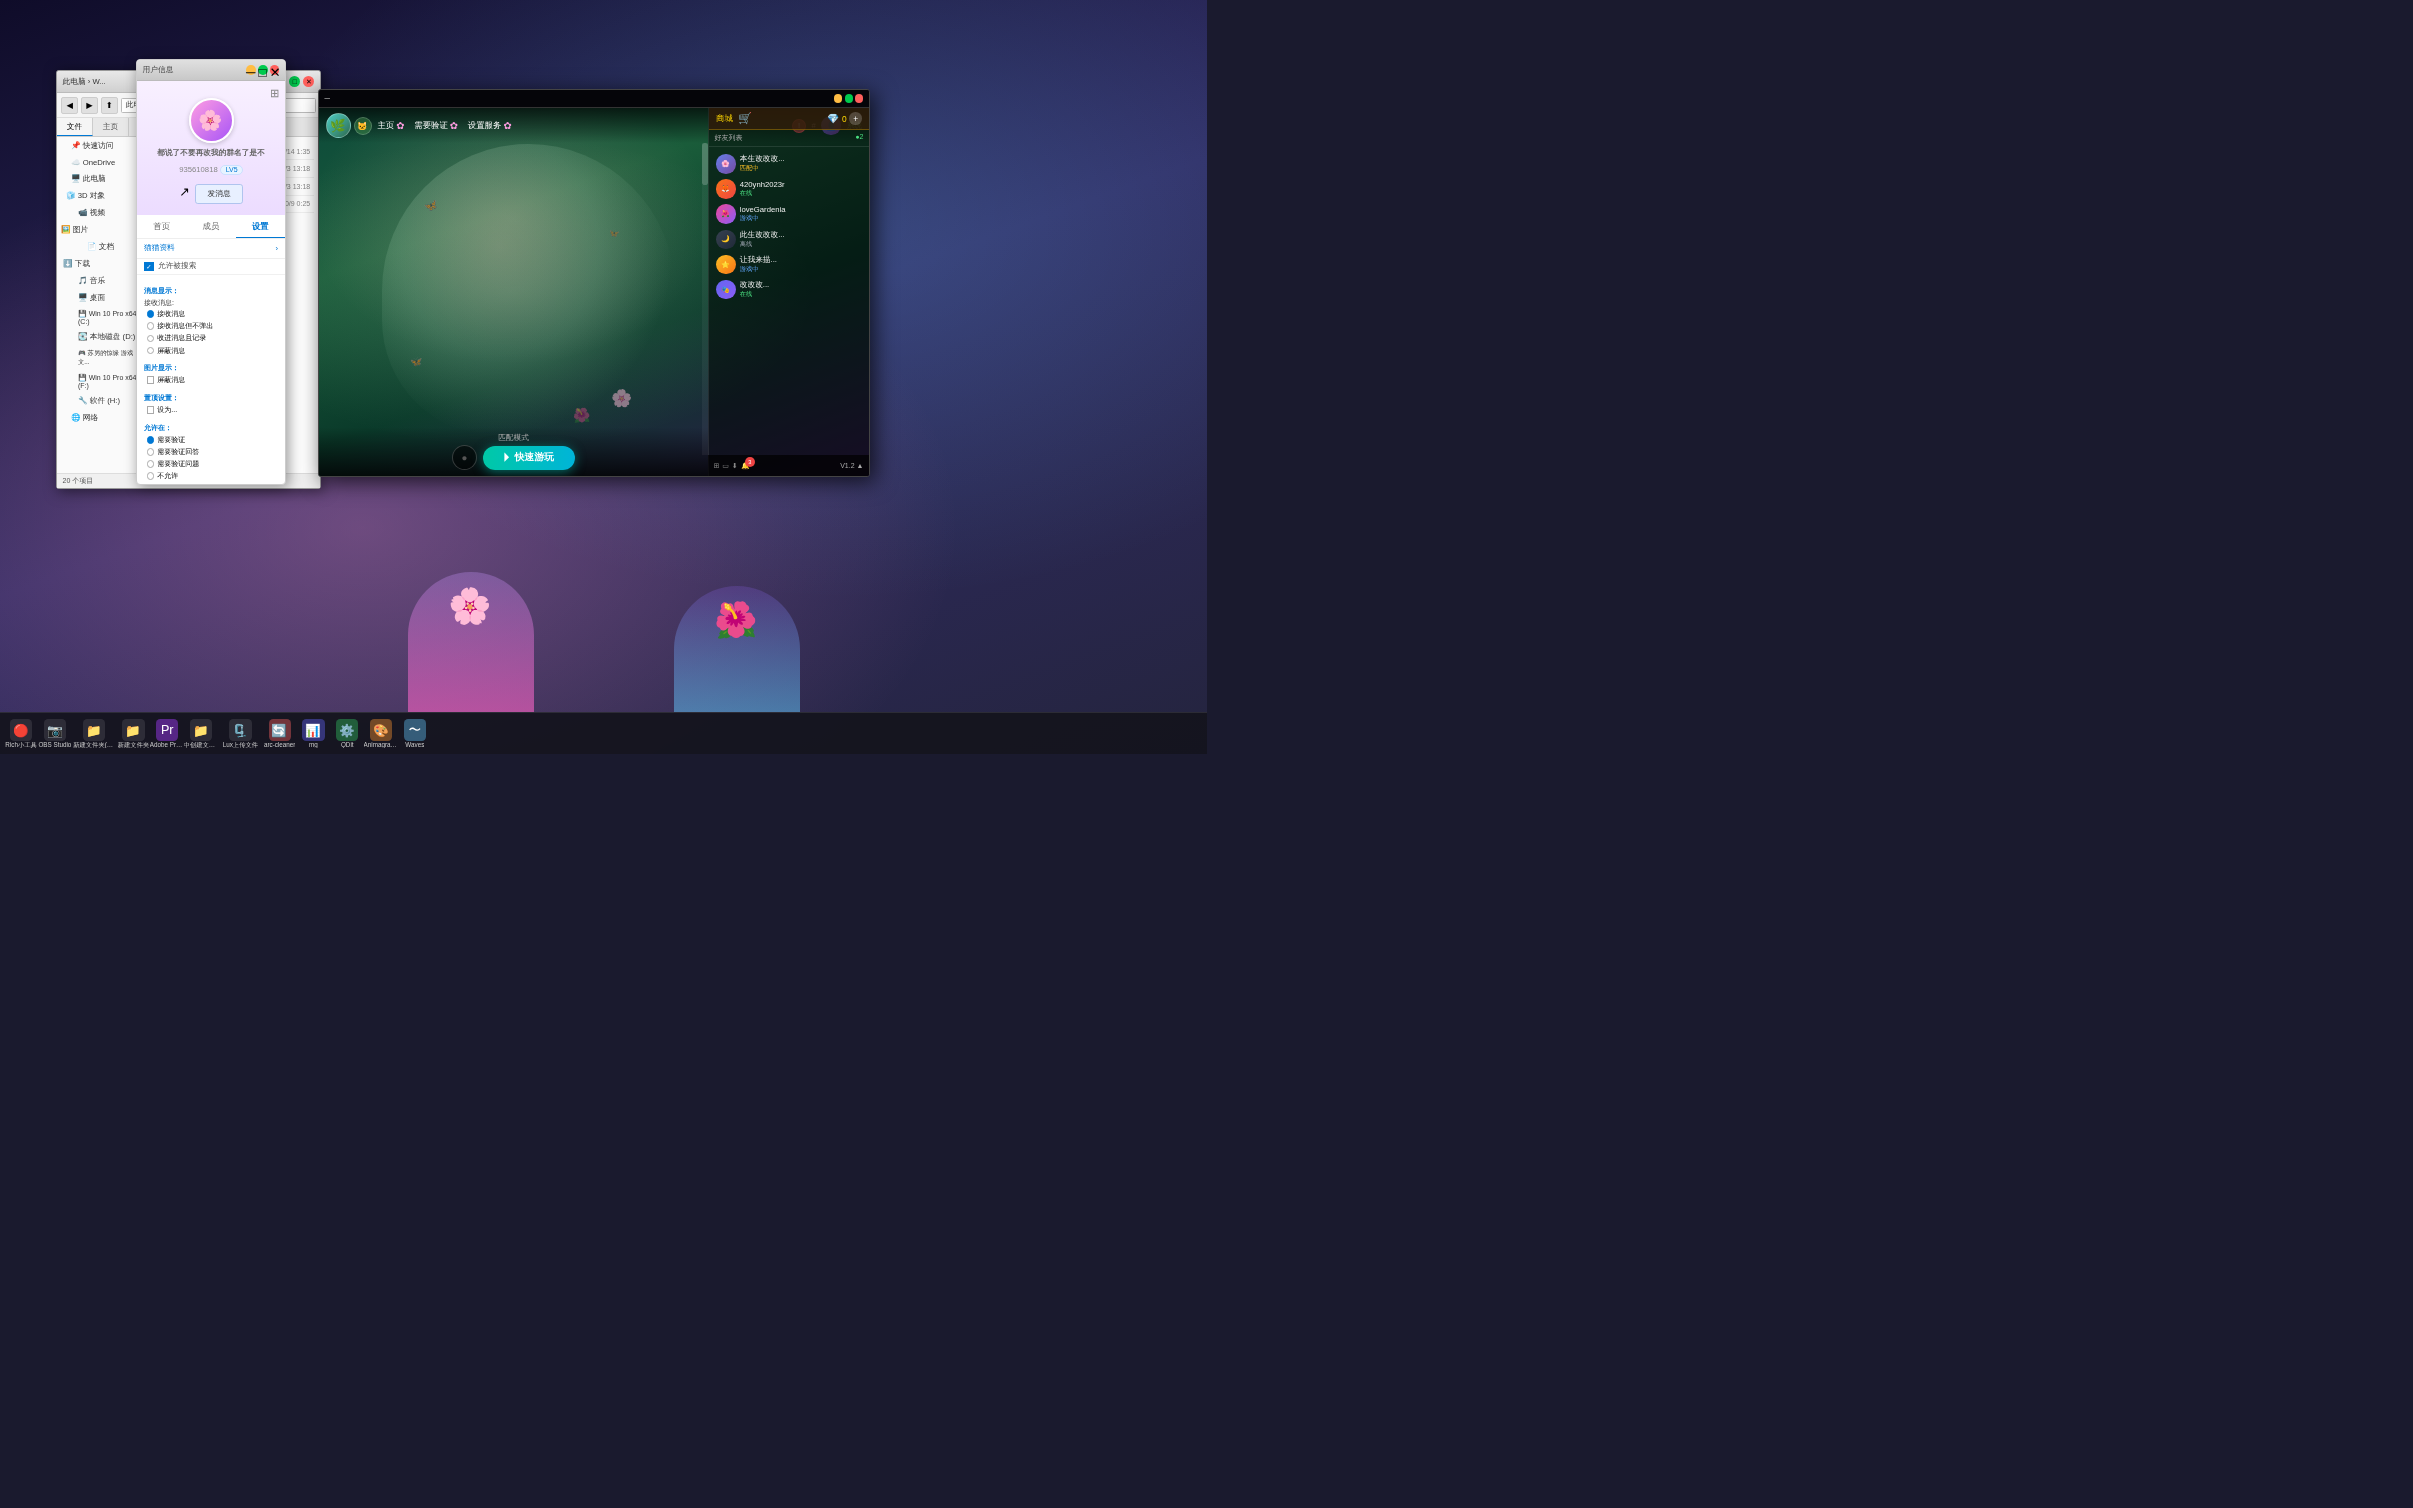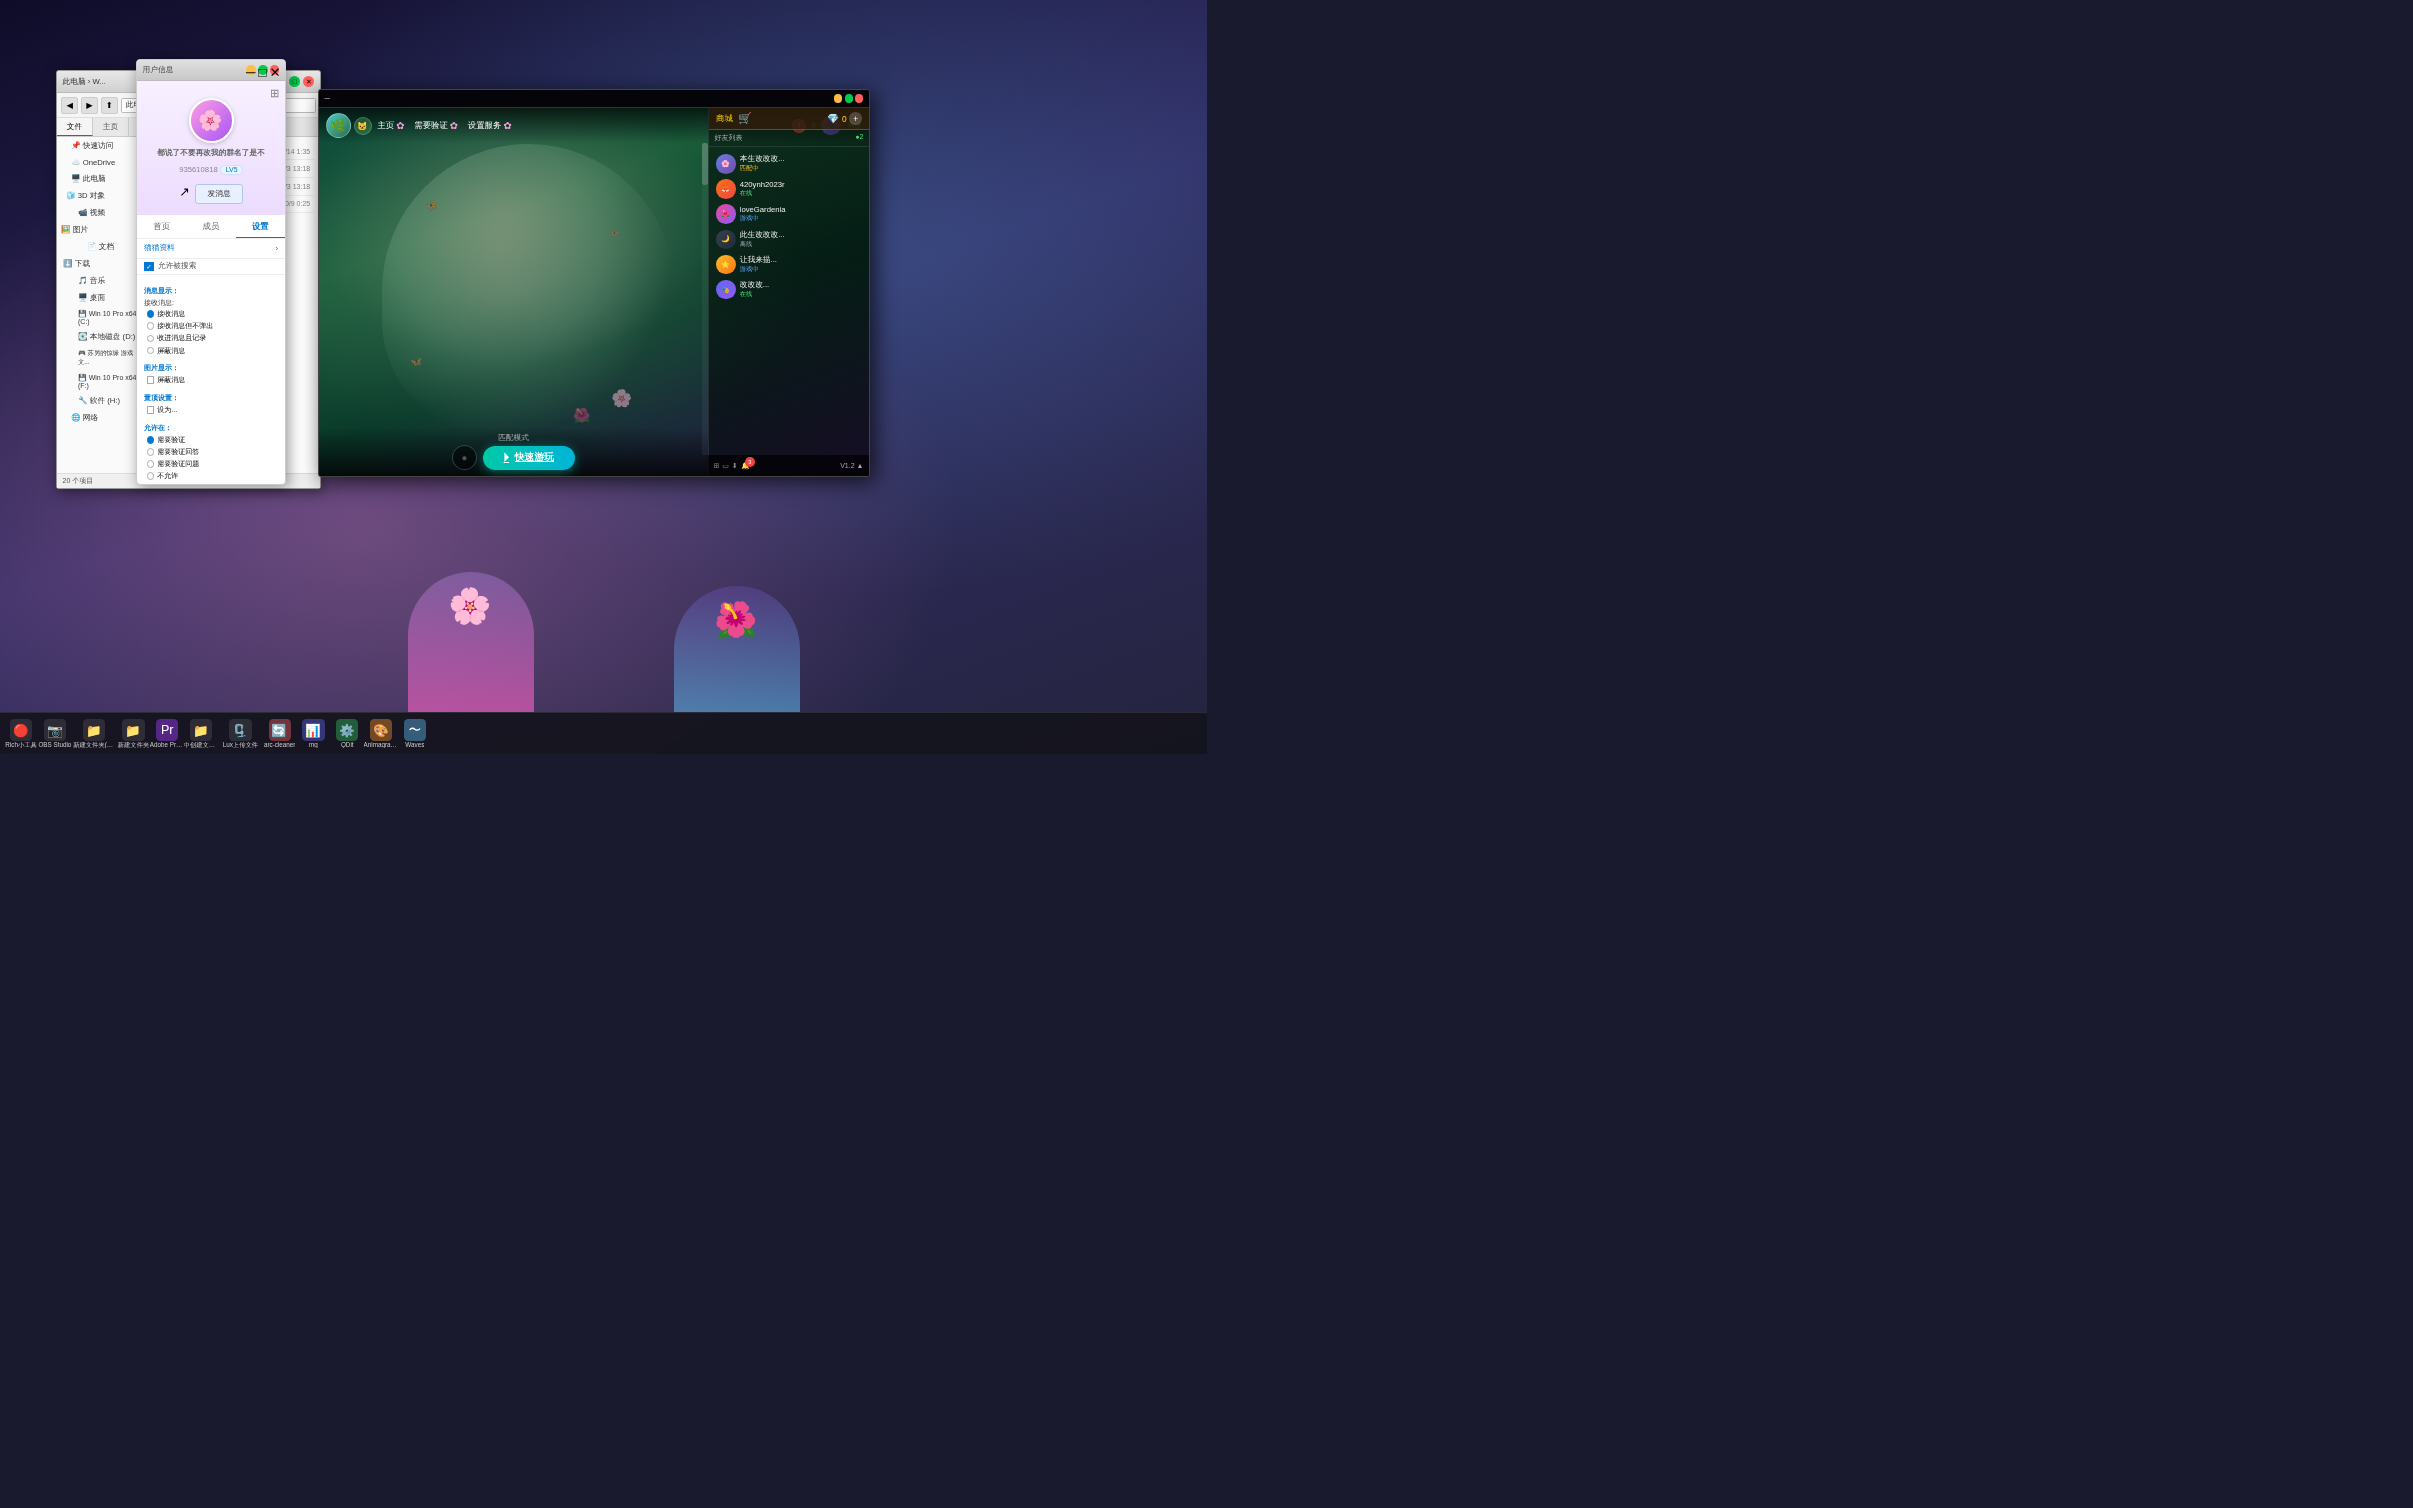--- a/index.html
+++ b/index.html
@@ -588,21 +588,20 @@
       border-radius: 14px;
       padding: 5.6px 21px;
       font-size: 9.8px;
       color: white;
       font-weight: bold;
       cursor: pointer;
       box-shadow: 0 2.1px 10.5px rgba(0,200,180,0.5);
       display: flex;
       align-items: center;
       gap: 5.6px;
-      text-decoration: underline;
     }
 
     .game-play-btn::before {
       content: '⏵';
       font-size: 11.2px;
     }
 
     
     .game-statusbar-right {
       position: absolute;

